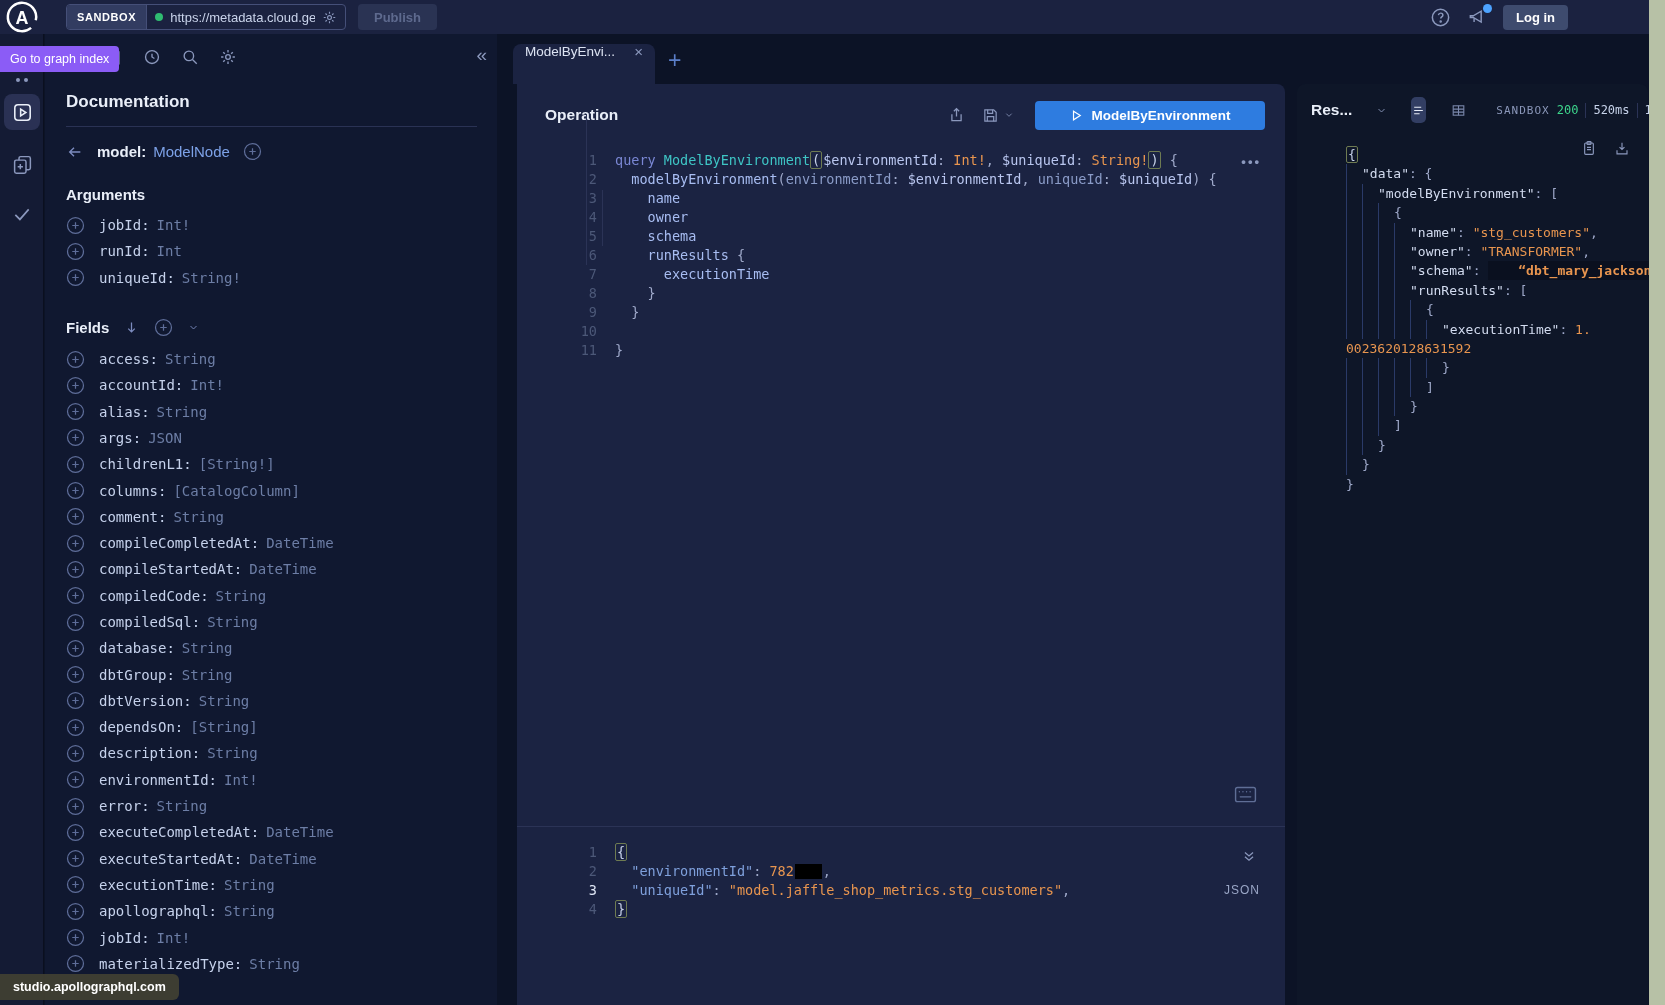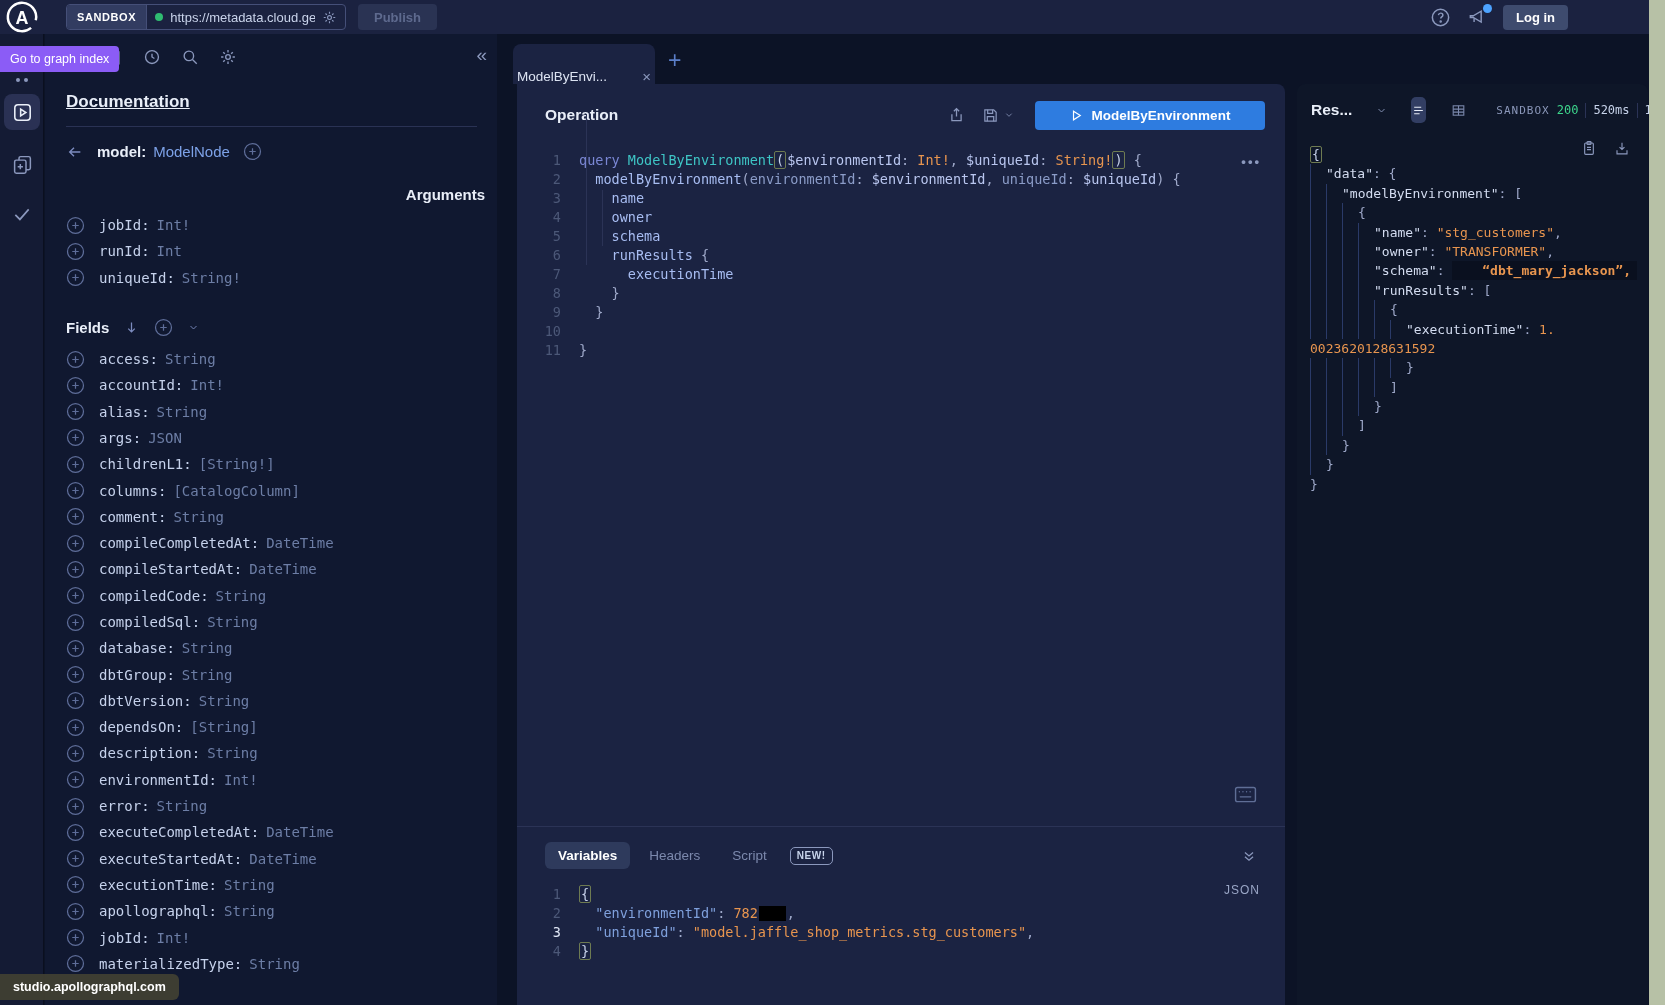--- a/index.html
+++ b/index.html
@@ -29,48 +29,48 @@
   .rail-item{position:absolute;left:0;width:44px;height:40px;display:flex;align-items:center;justify-content:center;color:#8b98bd;}
   .rail-item.active{left:4px;width:36px;height:36px;background:#2a3154;border-radius:8px;color:#e9eef8;}
   .tooltip{position:absolute;left:0;top:46px;background:#8b5cf6;color:#fff;font-size:12.5px;
       padding:6px 10px;border-radius:0 4px 4px 0;z-index:40;white-space:nowrap;}
 
   
   .docs{position:absolute;left:45px;top:34px;width:452px;height:971px;background:#101830;overflow:hidden;}
   .docs-toolbar{height:46px;display:flex;align-items:center;padding-left:62px;gap:20px;color:#8b98bd;position:relative;}
   .collapse-btn{position:absolute;right:10px;top:10px;color:#8b98bd;font-size:19px;}
   .docs-body{padding:0 12px 0 21px;}
-  .docs-title{font-size:17px;font-weight:700;color:#e9eef8;margin:12px 0 14px;text-decoration:underline;}
+  .docs-title{font-size:17px;font-weight:700;color:#e9eef8;margin:12px 0 14px;}
   .docs-divider{height:1px;background:#2a3254;margin-right:8px;}
   .breadcrumb-row{display:flex;align-items:center;margin-top:15px;gap:13px;}
   .bc-field{font-size:15px;font-weight:700;color:#e9eef8;}
   .bc-type{font-size:15px;color:#7da2e8;margin-left:-6px;}
-  .section-title{font-size:15px;font-weight:700;color:#e9eef8;margin:25px 0 9px;text-align:right;}
+  .section-title{font-size:15px;font-weight:700;color:#e9eef8;margin:25px 0 9px;}
   .fields-head{display:flex;align-items:center;gap:15px;margin:27px 0 9px;}
   .doc-row{display:flex;align-items:center;height:26.3px;font-size:14px;}
   .doc-row .plus-btn{margin-right:14px;display:inline-flex;}
   .fname{color:#c6d2ec;font-family:"DejaVu Sans Mono",monospace;}
   .ftype{color:#6d7ea6;margin-left:7px;font-family:"DejaVu Sans Mono",monospace;}
 
   
   .tab{position:absolute;left:513px;top:44px;width:142px;height:40px;background:#1b2342;
-      border-radius:8px 8px 0 0;display:flex;align-items:flex-end;padding:0 4px;gap:8px;box-sizing:border-box;z-index:5;}
+      border-radius:8px 8px 0 0;display:flex;align-items:flex-start;padding:0 12px;gap:8px;box-sizing:border-box;z-index:5;}
   .tab-label{color:#dce3f2;font-size:13.5px;flex:1;white-space:nowrap;overflow:hidden;}
   .tab-close{color:#8b98bd;font-size:15px;line-height:1;}
   .new-tab-btn{position:absolute;left:668px;top:47px;color:#5b7fc9;font-size:23px;font-weight:400;}
 
   
   .main-panel{position:absolute;left:517px;top:84px;width:768px;height:921px;background:#1b2342;border-radius:0 8px 0 0;}
   .op-header{height:62px;display:flex;align-items:center;padding:0 20px 0 28px;gap:17px;}
   .op-title{font-size:15.5px;font-weight:700;color:#e9eef8;flex:1;}
   .save-chev{margin-left:-12px;}
   .run-btn{width:230px;height:29px;background:#2e7ce0;border-radius:4px;color:#fff;font-weight:700;
       font-size:13.5px;display:flex;align-items:center;justify-content:center;gap:9px;margin-left:4px;}
   .op-editor{position:relative;padding-top:5px;}
-  .cl{white-space:pre;font-family:"DejaVu Sans Mono",monospace;font-size:13.5px;line-height:19px;height:19px;}
+  .cl{white-space:pre;font-family:"DejaVu Sans Mono",monospace;font-size:13.5px;line-height:19px;height:19px;margin-left:36px;}
   .ln{display:inline-block;width:44px;text-align:right;padding-right:18px;color:#4c5878;box-sizing:content-box;}
   .ln.act{color:#dfe6f5;}
   .edit-guide{position:absolute;width:1px;background:#2b3356;}
   .more-menu{position:absolute;right:24px;top:70px;color:#8b98bd;font-size:13px;letter-spacing:2px;font-weight:700;}
   .kbd-btn{position:absolute;right:28px;top:702px;color:#5f6e96;}
   .vars-divider{position:absolute;top:742px;left:0;right:0;height:1px;background:#2b3356;}
   .vars{position:absolute;top:743px;left:0;right:0;bottom:0;}
   .vars-tabs{display:flex;align-items:center;gap:6px;padding:15px 20px 0 28px;}
   .vtab{color:#7c89ad;font-size:13.5px;padding:6px 13px;}
   .vtab.active{background:#2e3a5c;border-radius:6px;color:#fff;font-weight:700;}
@@ -578,26 +578,20 @@
     <div class="more-menu">•••</div>
     <div class="kbd-btn icon">
       <svg width="23" height="17" viewBox="0 0 24 18" fill="none" stroke="currentColor" stroke-width="1.5" stroke-linecap="round">
           <rect x="1.5" y="1.5" width="21" height="15" rx="2"></rect>
           <path d="M5.5 6h.01M9.3 6h.01M13.1 6h.01M16.9 6h.01M6.5 11.5h11"></path>
         </svg>
     </div>
     <div class="vars-divider"></div>
 
     <div class="vars">
-      <div class="vars-tabs">
-        <span class="vtab active">Variables</span>
-        <span class="vtab">Headers</span>
-        <span class="vtab">Script</span>
-        <span class="new-badge">NEW!</span>
-      </div>
       <span class="vars-chevrons icon">
         <svg width="16" height="15" viewBox="0 0 24 24" fill="none" stroke="currentColor" stroke-width="2">
             <path d="M5.5 5.5L12 11l6.5-5.5M5.5 12.5L12 18l6.5-5.5"></path>
           </svg>
       </span>
       <span class="vars-mode">JSON</span>
       <div class="vars-editor" id="vars-code">
           <div class="cl"><span class="ln">1</span><span class="tk-bm">{</span></div>
           <div class="cl"><span class="ln">2</span><span class="tk-key">  "environmentId"</span><span class="tk-p">: </span><span class="tk-o">782</span><span class="tk-red"></span><span class="tk-p">,</span></div>
           <div class="cl"><span class="ln act">3</span><span class="tk-key">  "uniqueId"</span><span class="tk-p">: </span><span class="tk-o">"model.jaffle_shop_metrics.stg_customers"</span><span class="tk-p">,</span></div>

